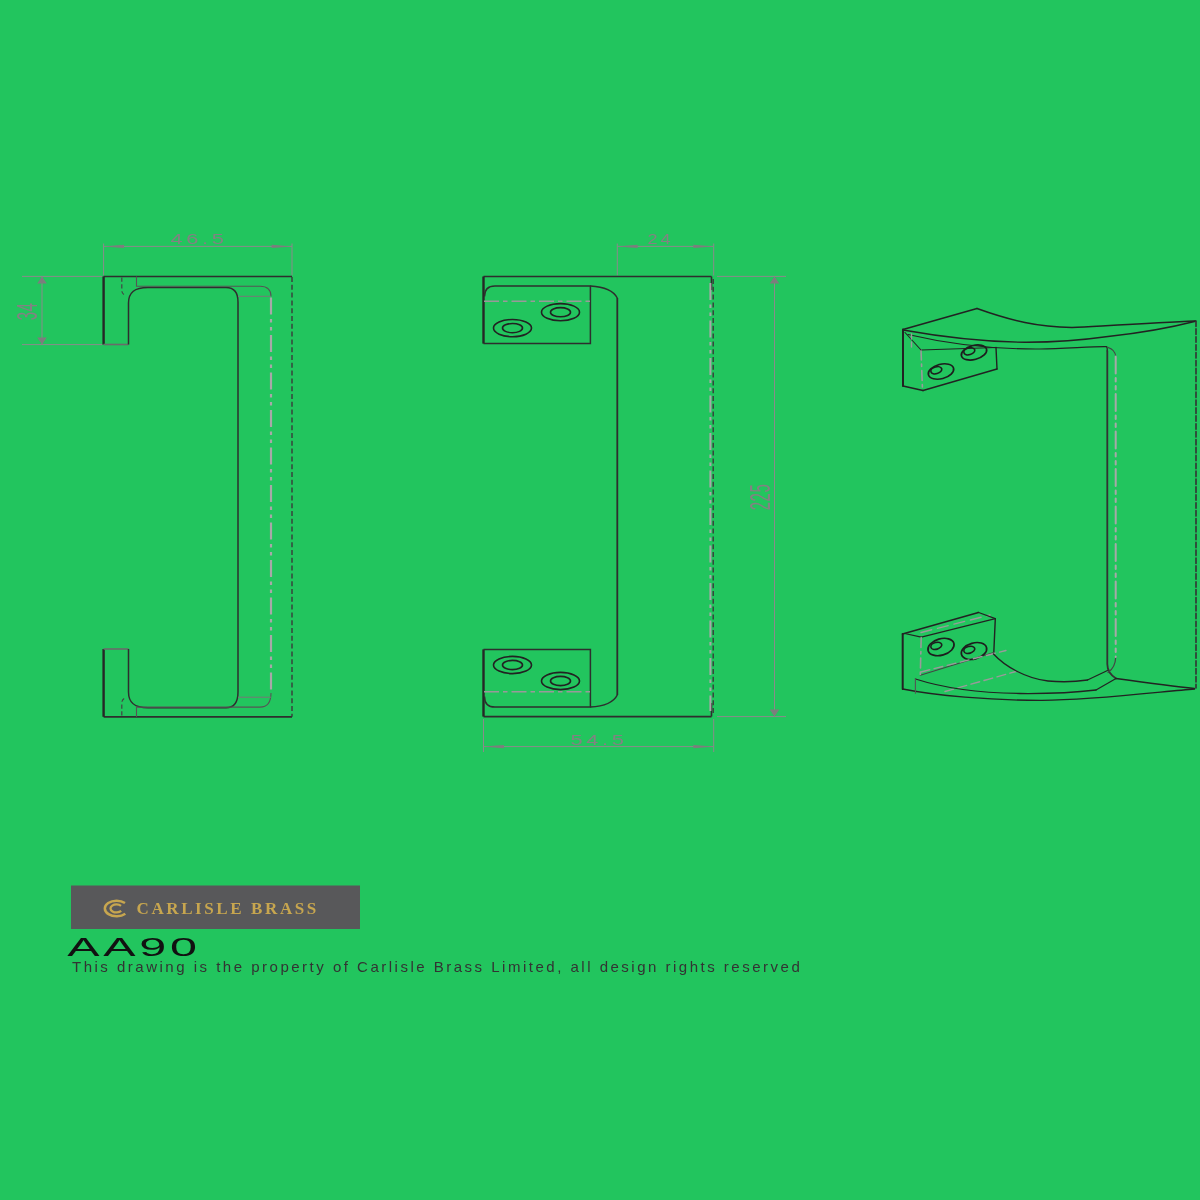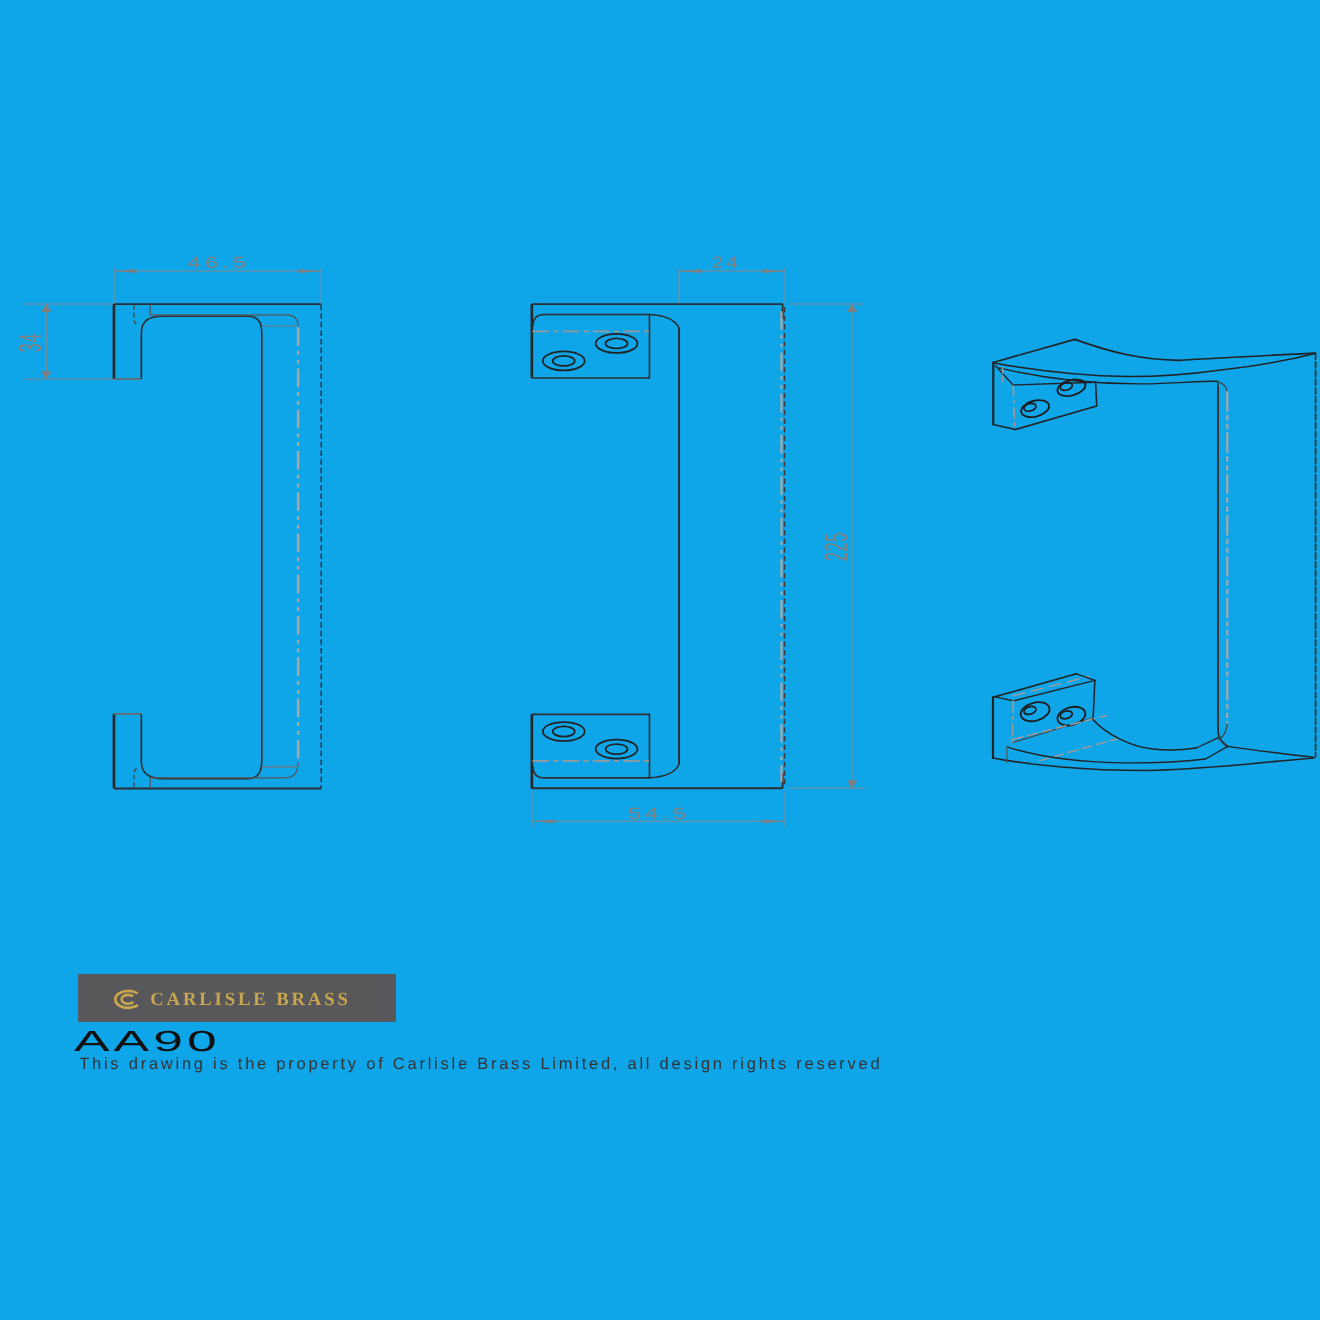--- a/index.html
+++ b/index.html
@@ -1,16 +1,16 @@
 <!DOCTYPE html>
 <html><head>
 <meta charset="utf-8">
 <style>
   html,body{margin:0;padding:0;background:#ffffff;}
-  .page{width:1200px;height:1200px;position:relative;background:#0ea5e9;overflow:hidden;will-change:transform;
+  .page{width:1200px;height:1200px;position:relative;background:#22c55e;overflow:hidden;will-change:transform;
         font-family:"Liberation Sans", sans-serif;}
   svg{position:absolute;left:0;top:0;}
   text{font-family:"Liberation Sans", sans-serif;}
 </style>
 </head>
 <body>
 <div class="page">
 <svg width="1200" height="1200" viewBox="0 0 1200 1200">
 
 <g id="leftview" fill="none">

